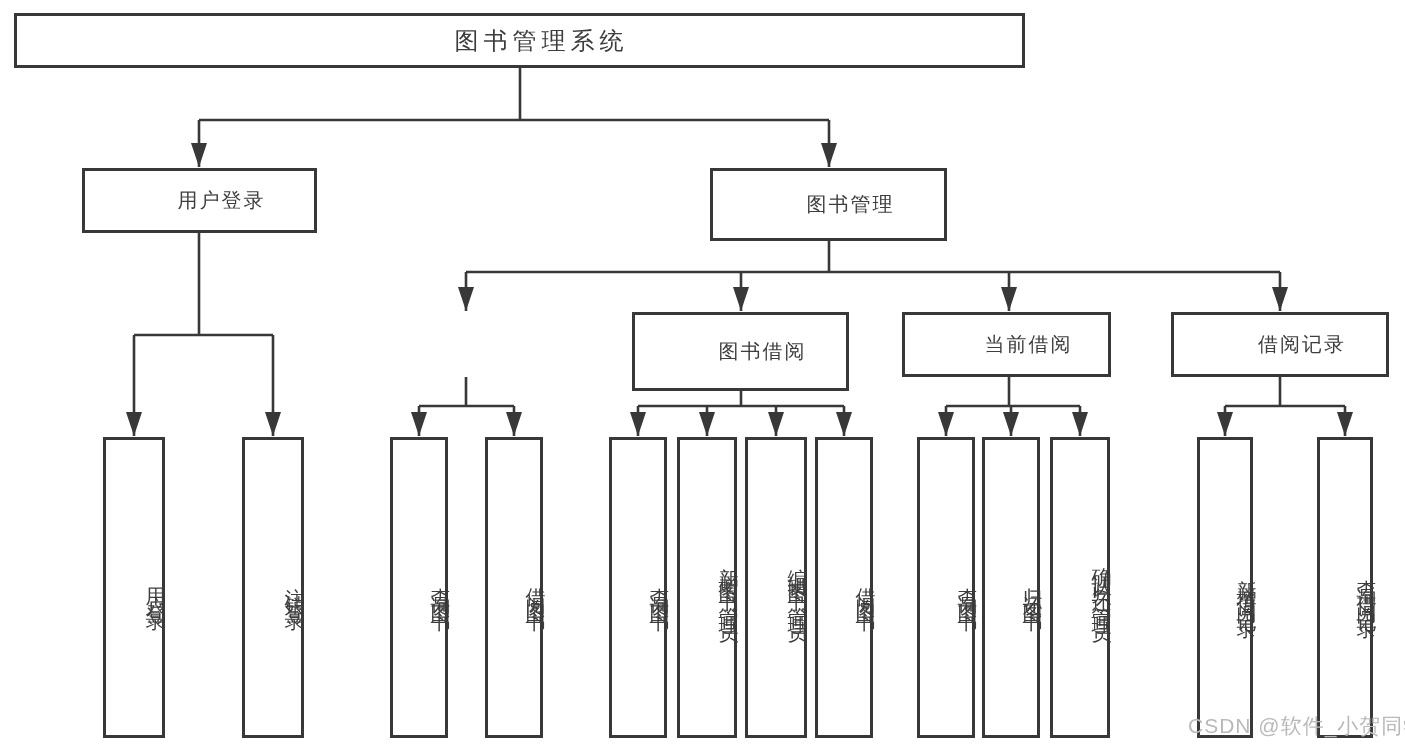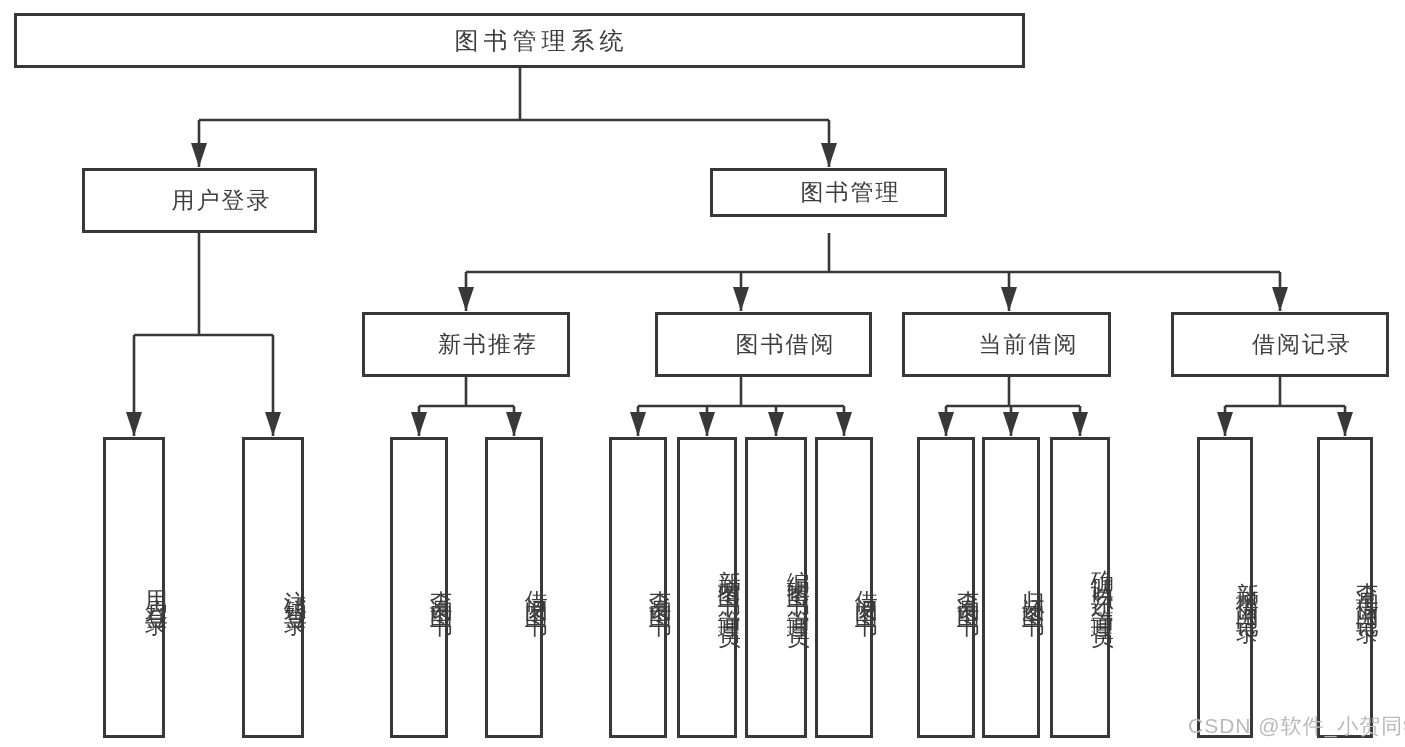--- a/index.html
+++ b/index.html
@@ -26,21 +26,21 @@
     box-sizing:border-box;
     border:3px solid var(--box_border);
     background:#ffffff;
     display:flex;
     align-items:center;
     justify-content:center;
     padding-left:44px;
   }
   .node .lbl{
     color:var(--text);
-    font-size:23px;
+    font-size:20px;
     letter-spacing:2px;
     white-space:nowrap;
   }
   .node .lbl.title{font-size:24px;letter-spacing:5px;}
   .node.v .lbl{
     writing-mode:vertical-rl;
     text-orientation:mixed;
     letter-spacing:8px;
     white-space:normal;
     line-height:1.1;
@@ -121,28 +121,25 @@
     </g>
   </svg>
 
   <div class="node h" style="left:14px;top:13px;width:1011px;height:55px">
     <span class="lbl title">图书管理系统</span>
   </div>
 
   <div class="node h" style="left:82px;top:168px;width:235px;height:65px">
     <span class="lbl">用户登录</span>
   </div>
-  <div class="node h" style="left:710px;top:168px;width:237px;height:49px">
+  <div class="node h" style="left:710px;top:168px;width:237px;height:73px">
     <span class="lbl">图书管理</span>
   </div>
 
-  <div class="node h" style="left:362px;top:312px;width:208px;height:65px">
-    <span class="lbl">新书推荐</span>
-  </div>
-  <div class="node h" style="left:655px;top:312px;width:217px;height:65px">
+  <div class="node h" style="left:632px;top:312px;width:217px;height:79px">
     <span class="lbl">图书借阅</span>
   </div>
   <div class="node h" style="left:902px;top:312px;width:209px;height:65px">
     <span class="lbl">当前借阅</span>
   </div>
   <div class="node h" style="left:1171px;top:312px;width:218px;height:65px">
     <span class="lbl">借阅记录</span>
   </div>
 
   <div class="node v" style="left:103px;top:437px;width:62px;height:301px">

